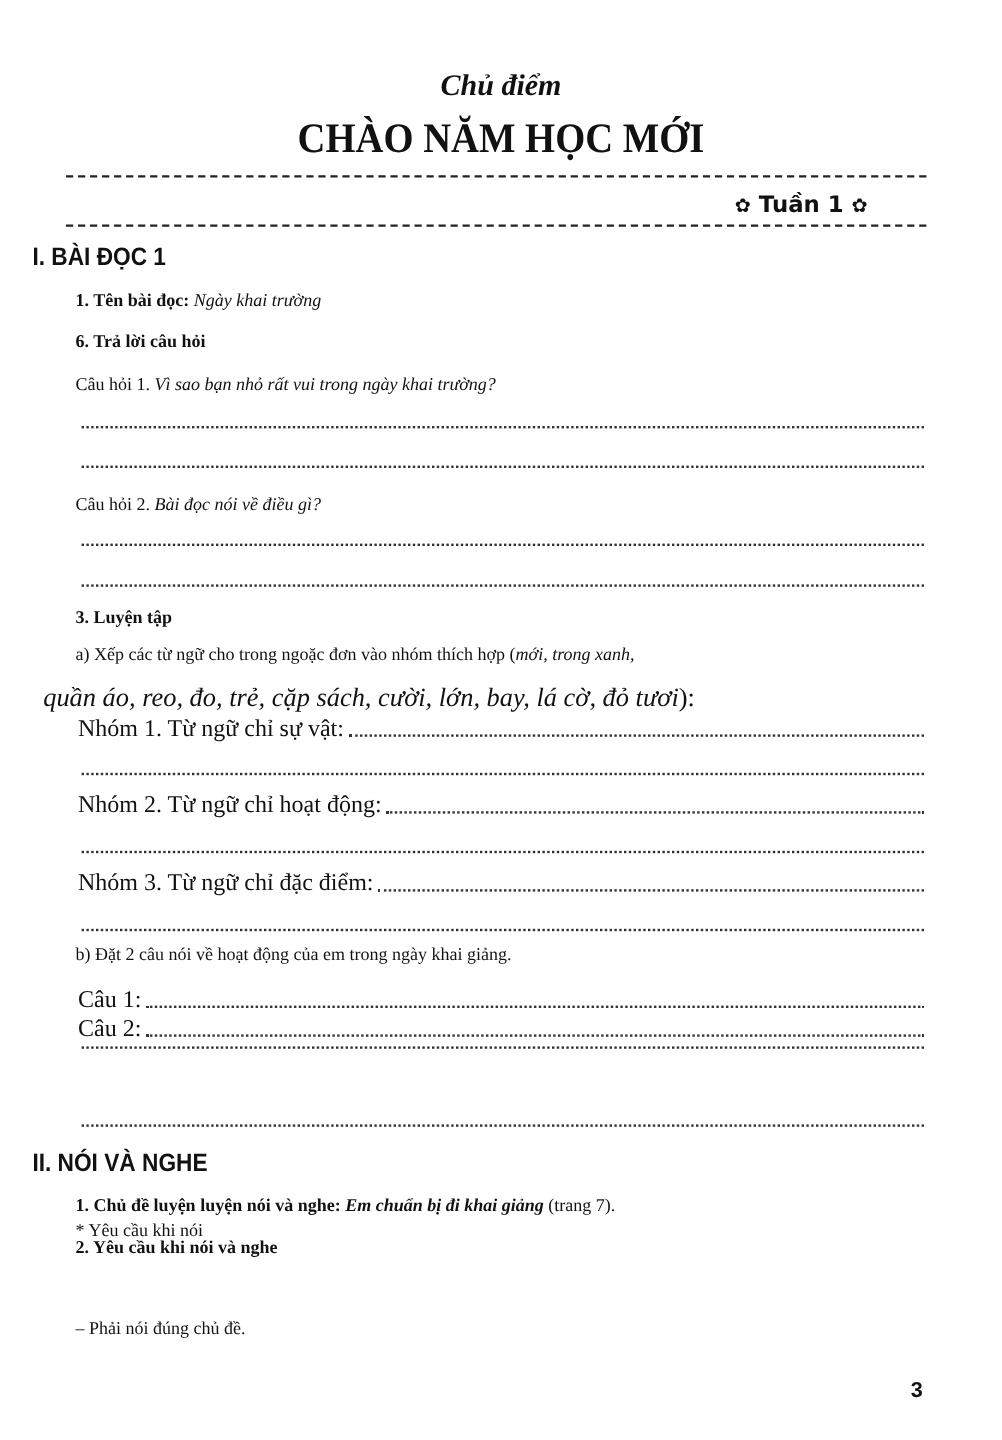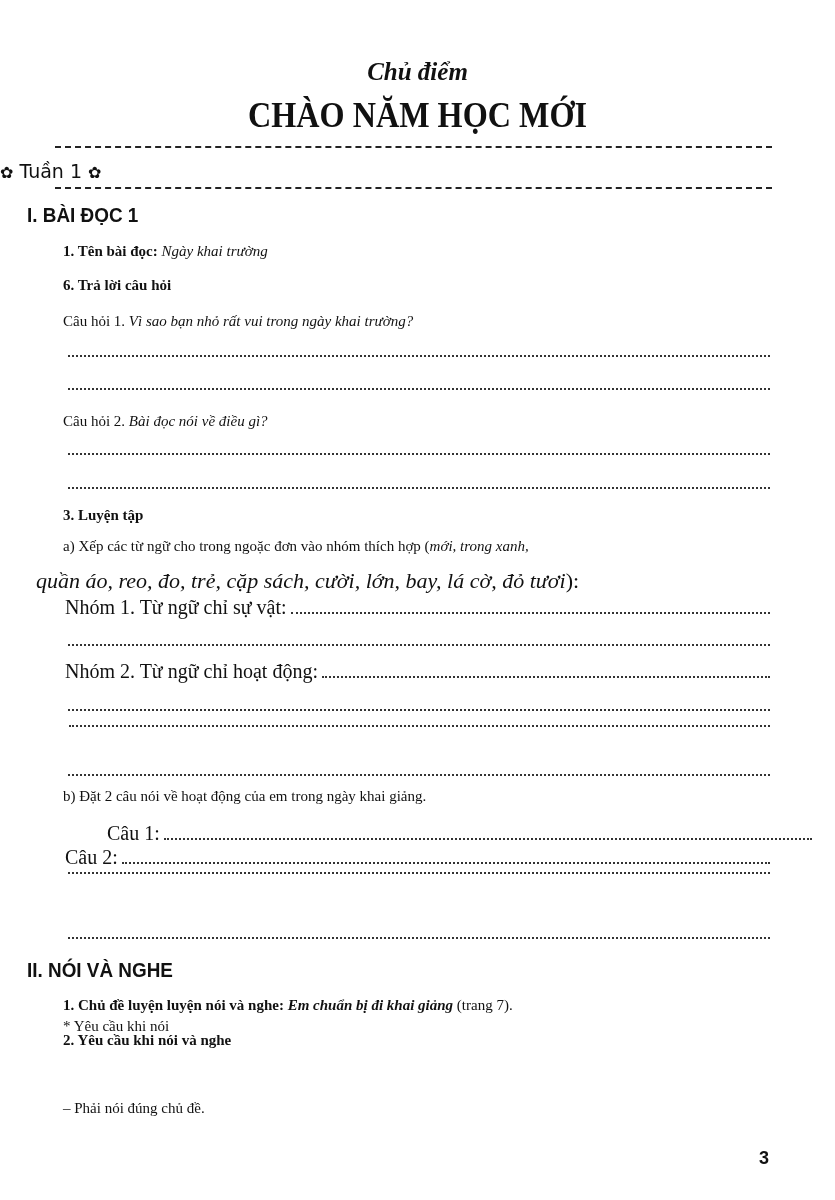--- a/index.html
+++ b/index.html
@@ -13,22 +13,22 @@
     font-style:italic; font-weight:bold; font-size:25px;
   }
   .topic-title {
     left:0; width:835px; top:96px; text-align:center;
     font-weight:bold; font-size:35px; letter-spacing:0px; transform:scaleX(0.92);
   }
   .dash-rule {
     left:55px; width:717px; height:0; border-top:2px dashed #222;
   }
   .week {
-    left:0; width:723px; top:160px; text-align:left;
-    font-family:"DejaVu Sans", sans-serif; font-weight:normal; font-size:19px;
+    left:0; width:723px; top:160px; text-align:right;
+    font-family:"DejaVu Sans", sans-serif; font-weight:bold; font-size:19px;
   }
   .week .flower { font-size:16px; }
   .section-head {
     left:27px; font-family:"Liberation Sans", sans-serif; font-weight:bold; font-size:21px;
     transform:scaleX(0.9); transform-origin:left center;
   }
   .line {
     left:63px; font-size:15px; white-space:nowrap;
   }
   .line b { font-weight:bold; }
@@ -101,27 +101,28 @@
 </div>
 <div class="abs answer-line" style="top:644px;"></div>
 
 <div class="abs fill-row" style="top:660px;">
   <span>Nhóm 2. Từ ngữ chỉ hoạt động:</span>
   <span class="dots"></span>
 </div>
 <div class="abs answer-line" style="top:709px;"></div>
 
 <div class="abs fill-row" style="top:725px;">
+  <span>Nhóm 3. Từ ngữ chỉ đặc điểm:</span>
   <span class="dots"></span>
 </div>
 <div class="abs answer-line" style="top:774px;"></div>
 
 <div class="abs line" style="top:788px;">b) Đặt 2 câu nói về hoạt động của em trong ngày khai giảng.</div>
 
-<div class="abs fill-row" style="top:822px;margin-left:42px;">
+<div class="abs fill-row" style="top:822px;">
   <span>Câu 1:</span>
   <span class="dots"></span>
 </div>
 <div class="abs answer-line" style="top:872px;"></div>
 
 <div class="abs fill-row" style="top:846px;">
   <span>Câu 2:</span>
   <span class="dots"></span>
 </div>
 <div class="abs answer-line" style="top:937px;"></div>

